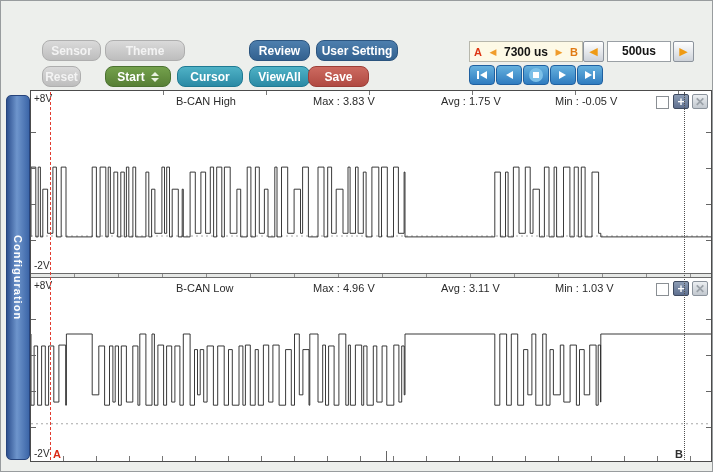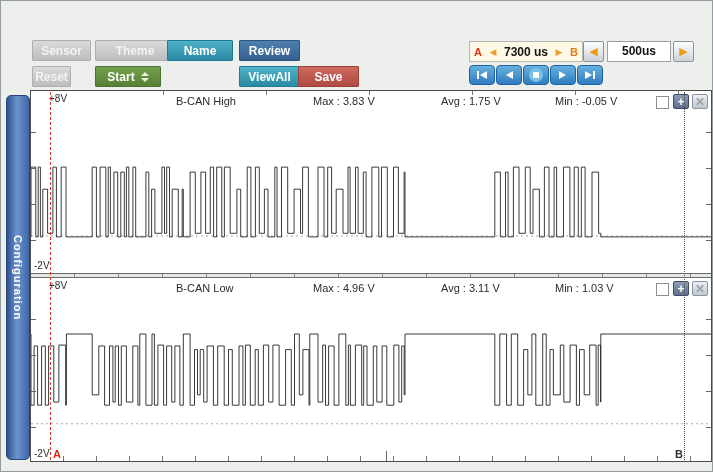--- a/index.html
+++ b/index.html
@@ -11,23 +11,23 @@
     border:1px solid #3f444b;display:flex;align-items:center;padding:0 3px;}
   .app-icon{width:7px;height:13px;margin:0 6px 0 3px;border-radius:1px;
     background:linear-gradient(180deg,#f7a23a 0%,#e55527 45%,#cf2c1e 100%);}
   .win-title{color:#ffffff;font-size:12px;letter-spacing:.3px;}
   .tb-btns{margin-left:auto;display:flex;gap:7px;}
   .tb-btn{width:24px;height:15px;border:1px solid #474d55;border-radius:2px;cursor:pointer;
     background:linear-gradient(180deg,#dfe3e8 0%,#aab2bd 45%,#8b94a1 100%);
     display:flex;align-items:center;justify-content:center;padding:0;}
 
   
-  .btn{position:absolute;height:21px;border-radius:1px;border:1px solid transparent;
+  .btn{position:absolute;height:21px;border-radius:8px;border:1px solid transparent;
     color:#fff;font-size:12px;font-weight:bold;text-align:center;line-height:20px;cursor:pointer;
-    font-family:"Liberation Sans",sans-serif;padding:0;}
+    font-family:"Liberation Sans",sans-serif;padding:0;margin-left:10px;}
   .btn.disabled{background:linear-gradient(180deg,#dadada,#bdbdbd);border-color:#aeaeae;color:#f3f3f3;cursor:default;}
   .btn.teal{background:linear-gradient(180deg,#4fb2c6,#2b8aa5);border-color:#1f7a93;}
   .btn.blue{background:linear-gradient(180deg,#4d7fae,#33618f);border-color:#2b547e;}
   .btn.green{background:linear-gradient(180deg,#74a14c,#577f35);border-color:#4b7230;display:flex;align-items:center;justify-content:center;gap:6px;}
   .btn.red{background:linear-gradient(180deg,#cd6a60,#b04a42);border-color:#9d3f38;}
   .spin{display:flex;flex-direction:column;gap:2px;}
   .spin i{display:block;width:0;height:0;border-left:4px solid transparent;border-right:4px solid transparent;}
   .spin .up{border-bottom:4px solid #e9f2df;}
   .spin .dn{border-top:4px solid #e9f2df;}
 
@@ -66,21 +66,21 @@
   .pname{position:absolute;left:145px;top:3px;}
   .stat-max{position:absolute;left:282px;top:3px;}
   .stat-avg{position:absolute;left:410px;top:3px;}
   .stat-min{position:absolute;left:524px;top:3px;}
   .pcb{position:absolute;right:42px;top:4px;width:11px;height:11px;background:#fff;border:1px solid #8a8f94;cursor:pointer;}
   .pbtn{position:absolute;top:2px;width:16px;height:15px;border-radius:2px;text-align:center;line-height:14px;
     font-size:12px;font-weight:bold;cursor:pointer;padding:0;}
   .pbtn.plus{right:22px;background:linear-gradient(180deg,#8c9cb4,#5f7090);border:1px solid #3e4a60;color:#fff;}
   .pbtn.close{right:3px;background:linear-gradient(180deg,#eceff2,#c2c8cf);border:1px solid #8b939c;color:#9aa1a8;}
   .vlab{position:absolute;font-size:10px;color:#2b2b2b;background:transparent;}
-  .vlab.top{left:18px;top:2px;}
+  .vlab.top{left:3px;top:2px;}
   .vlab.bot{left:3px;bottom:2px;margin-top:48px;}
 
   .ticks-top{position:absolute;left:30px;top:0;right:0;height:4px;
     background:repeating-linear-gradient(90deg,transparent 0 102px,#777 102px 103px);}
   .ticks-bottom{position:absolute;left:0;bottom:0;right:0;height:5px;
     background:repeating-linear-gradient(90deg,transparent 0 32px,#777 32px 33px);}
   .tick-center{position:absolute;left:355px;bottom:0;width:1px;height:10px;background:#666;}
   .ticks-left{position:absolute;left:0;top:6px;bottom:6px;width:5px;
     background:repeating-linear-gradient(180deg,transparent 0 35px,#666 35px 36px);}
   .ticks-right{position:absolute;right:0;top:6px;bottom:6px;width:5px;
@@ -94,31 +94,32 @@
   .lab-b{left:644px;color:#2f2f2f;}
 </style>
 </head>
 <body>
 
 <div class="window">
 
 
   <button class="btn disabled" style="left:31px;top:39px;width:59px;">Sensor</button>
   <button class="btn disabled" style="left:94px;top:39px;width:80px;">Theme</button>
-  <button class="btn teal" style="left:166px;top:39px;width:66px;">Name</button>
   <button class="btn blue" style="left:238px;top:39px;width:61px;">Review</button>
+  <button class="btn blue" style="left:305px;top:39px;width:82px;">User Setting</button>
 
   <button class="btn disabled" style="left:31px;top:65px;width:39px;">Reset</button>
   <button class="btn green" style="left:94px;top:65px;width:66px;">
     <span>Start</span>
     <span class="spin">
         <i class="up"></i>
         <i class="dn"></i>
       </span>
   </button>
+  <button class="btn teal" style="left:166px;top:65px;width:66px;">Cursor</button>
   <button class="btn teal" style="left:238px;top:65px;width:61px;">ViewAll</button>
   <button class="btn red" style="left:297px;top:65px;width:61px;">Save</button>
 
   <div class="ab-box">
     <span class="ab-a">A</span>
     <span class="ab-arrow">◀</span>
     <span class="ab-val">7300 us</span>
     <span class="ab-arrow">▶</span>
     <span class="ab-b">B</span>
   </div>

